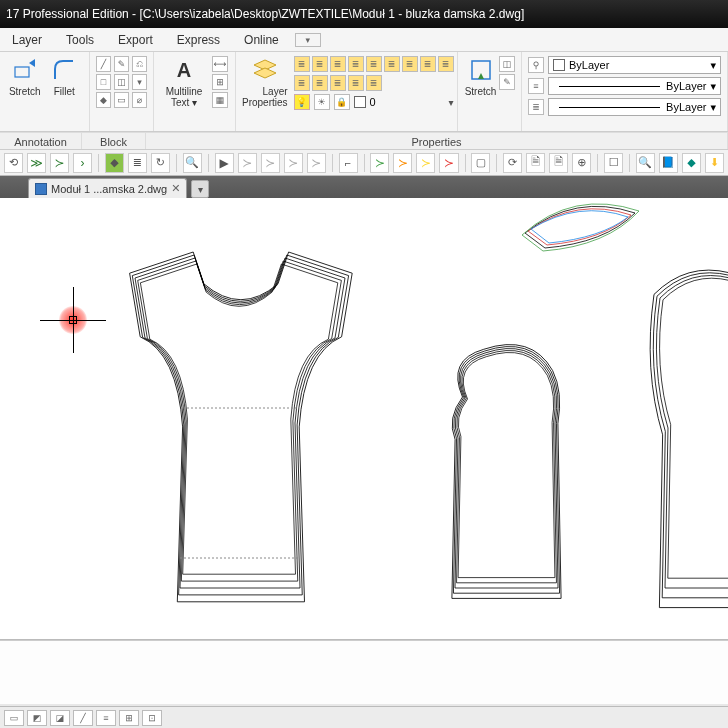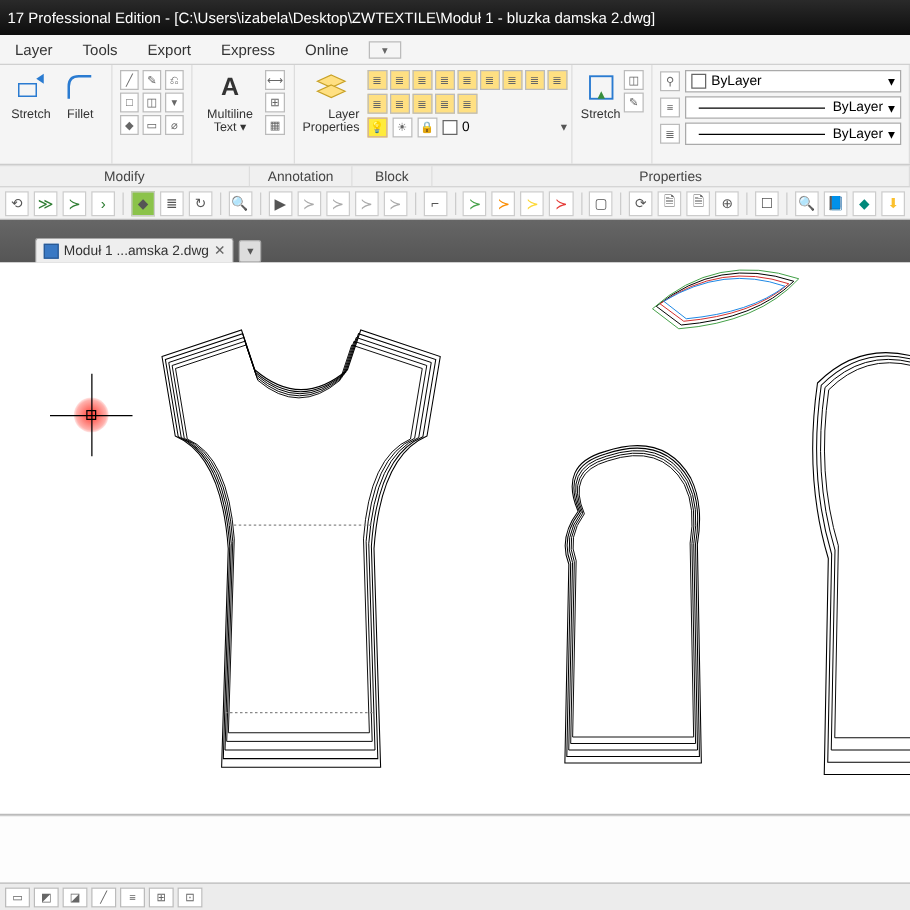--- a/index.html
+++ b/index.html
@@ -23,21 +23,21 @@
 
   .prop-row { display:flex; align-items:center; gap:4px; margin-bottom:3px;}
   .prop-combo { flex:1; height:18px; border:1px solid #aaa; background:#fff; font-size:11px; padding:0 4px; display:flex;align-items:center;justify-content:space-between;}
   .line-sample { flex:1; height:0; border-top:1px solid #000; margin:0 6px;}
 
   .quickbar { height:26px; background:#f2f2f2; border-bottom:1px solid #bbb; display:flex; align-items:center; gap:4px; padding:0 4px;}
   .qbtn { width:22px;height:20px;border:1px solid #ccc;background:#fff;display:flex;align-items:center;justify-content:center;font-size:11px;color:#555;}
   .qsep { width:1px;height:18px;background:#ccc;margin:0 2px;}
   .arrow-glyph { font-size:12px; }
 
-  .tabstrip { height:34px; background:linear-gradient(#666,#555); display:flex; align-items:flex-end; padding-left:28px;}
+  .tabstrip { height:22px; background:linear-gradient(#666,#555); display:flex; align-items:flex-end; padding-left:28px;}
   .doc-tab { height:20px; background:#eee; border:1px solid #999; border-bottom:none; border-radius:3px 3px 0 0; font-size:11px; padding:0 6px; display:flex;align-items:center;gap:4px;color:#333;}
   .doc-tab .close { font-size:11px; color:#666; cursor:default;}
   .doc-tab .fileicon { width:12px;height:12px;background:#3a79c4;border:1px solid #2a5a94;}
 
   .canvas-wrap { position:relative; background:#fff; height: 442px; border-bottom:1px solid #bbb; overflow:hidden;}
   .canvas-wrap svg { position:absolute; left:0; top:0; }
 
   .cmdline { height:64px; background:#fdfdfd; border-top:1px solid #ccc;}
   .statusbar { position:absolute; bottom:0; left:0; right:0; height:22px; background:#ececec; border-top:1px solid #bbb; display:flex; align-items:center; gap:3px; padding:0 4px;}
   .sbtn { width:20px;height:16px;border:1px solid #bbb; background:#fff; font-size:9px; display:flex;align-items:center;justify-content:center;color:#666;}
@@ -206,21 +206,20 @@
       <div class="prop-combo">
         <span class="line-sample"></span>
         <span>ByLayer</span>
         <span style="margin-left:4px">▾</span>
       </div>
     </div>
   </div>
 </div>
 
 <div class="group-label-row">
-  <div style="width:200px">Modify</div>
   <div style="width:82px">Annotation</div>
   <div style="width:64px">Block</div>
   <div style="flex:1">Properties</div>
 </div>
 
 <div class="quickbar">
   <div class="qbtn">⟲</div>
   <div class="qbtn arrow-glyph" style="color:#2e7d32">≫</div>
   <div class="qbtn arrow-glyph" style="color:#2e7d32">≻</div>
   <div class="qbtn arrow-glyph" style="color:#2e7d32">›</div>

